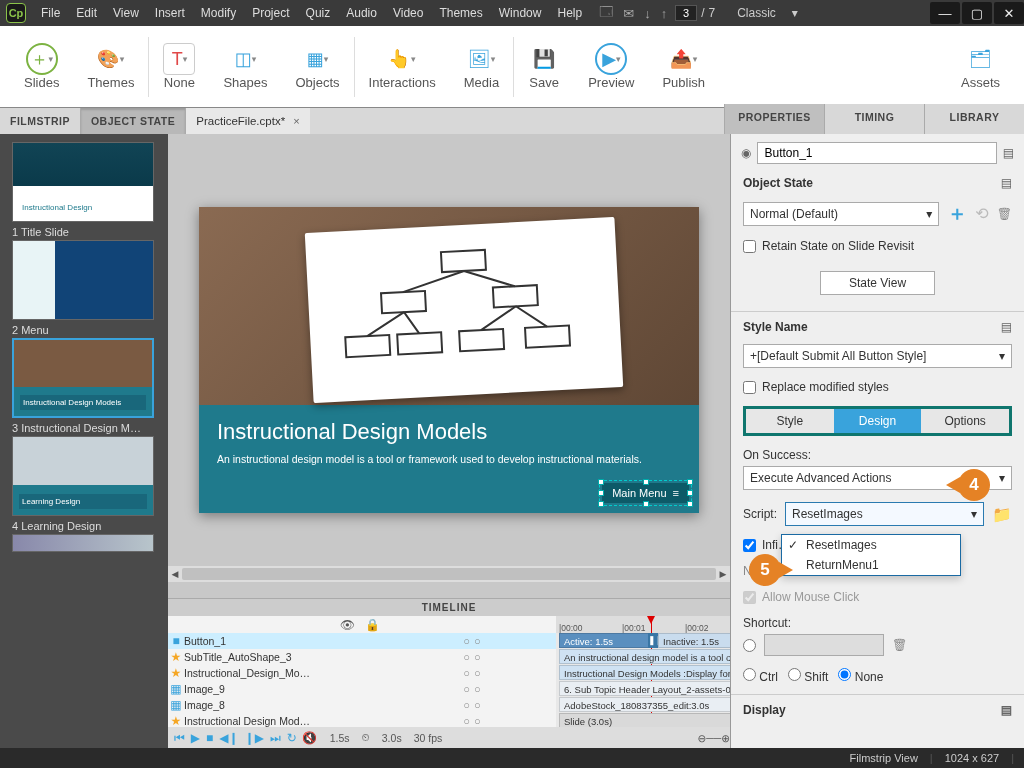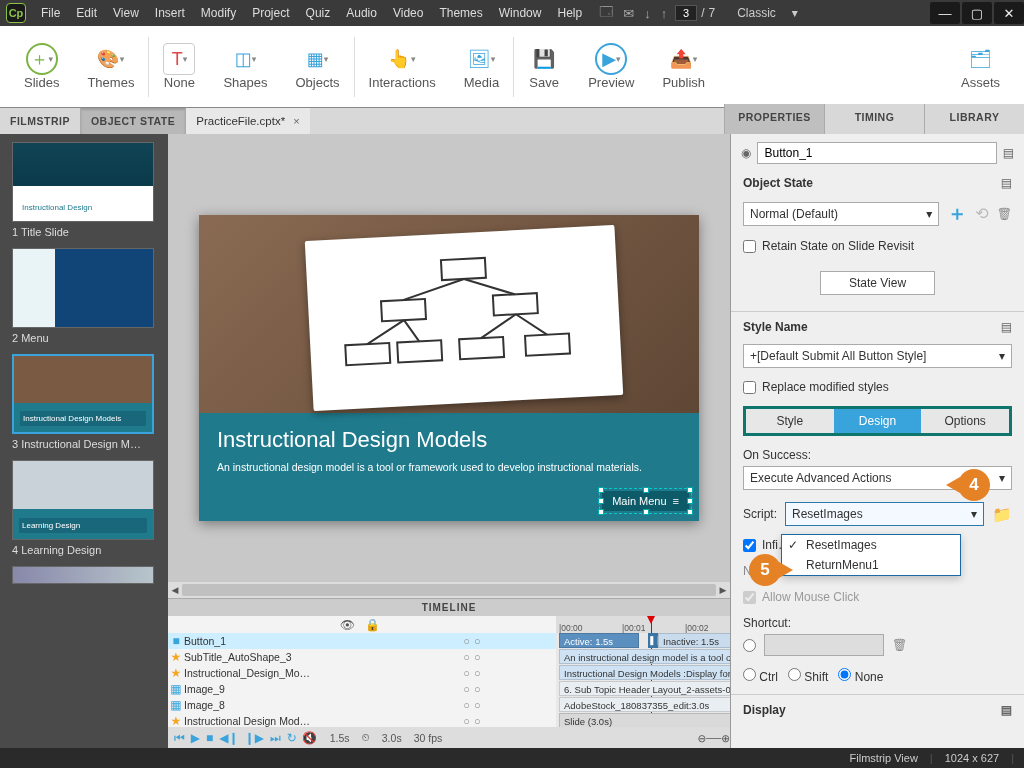--- a/index.html
+++ b/index.html
@@ -29,42 +29,42 @@
 .subtab { height:26px; line-height:26px; padding:0 10px; font-size:10.5px; font-weight:bold; letter-spacing:.5px; color:#444; background:#d8d8d8; border-right:1px solid #aaa;}
 .subtab.active{ background:#b8b8b8; box-shadow: inset 0 2px 2px rgba(0,0,0,.15);}
 .doc-tab { height:26px; display:flex; align-items:center; background:#e8e8e8; padding:0 10px; font-size:11.5px; gap:8px;}
 .doc-close{ font-size:11px; color:#666;}
 .right-panel-tabs{ margin-left:auto; display:flex;}
 .right-panel-tabs .ptab{ width:100px; text-align:center; height:34px; line-height:26px; font-size:10.5px; font-weight:bold; letter-spacing:.5px; color:#444; background:#d8d8d8; border-left:1px solid #aaa;}
 .right-panel-tabs .ptab.active{ background:#bfbfbf;}
 
 .workarea{ position:absolute; top:134px; bottom:20px; left:0; right:0; display:flex;}
 .filmstrip{ width:168px; background:#4a4a4a; overflow:hidden; display:flex; flex-direction:column; padding-top:8px;}
-.thumbwrap{ padding: 0 12px 10px; color:#ddd;}
+.thumbwrap{ padding: 0 12px 2px; color:#ddd;}
 .thumb{ width:142px; height:80px; background:#222; border:1px solid #666; margin-bottom:4px; position:relative; overflow:hidden;}
 .thumb.selected{ border:2px solid #39a3dc;}
 .thumblabel{ font-size:11px; color:#ddd; margin-top:2px;}
 
 .canvaswrap{ flex:1; background:#c8c8c8; display:flex; flex-direction:column; position:relative;}
 .canvas{ flex:1; overflow:hidden; display:flex; align-items:center; justify-content:center; padding:28px 14px 8px;}
 .slide{ width:500px; height:306px; background:#fff; box-shadow:0 3px 12px rgba(0,0,0,.4); display:flex; flex-direction:column; overflow:hidden; position:relative;}
 .slide-top{ flex:1; background:linear-gradient(135deg,#8a6a52,#5f4735); position:relative;}
 .notebook{ position:absolute; top:18px; left:110px; width:310px; height:170px; background:#fff; transform:rotate(-3deg); border-radius:2px; box-shadow:0 3px 8px rgba(0,0,0,.4); display:flex; align-items:center; justify-content:center;}
 .notebook svg{ width:260px; height:130px;}
 .slide-bottom{ height:108px; background:#1f7a8c; color:#fff; padding:14px 18px;}
 .slide-title{ font-size:22px; font-weight:300;}
 .slide-subtitle{ font-size:10.5px; margin-top:8px; font-weight:300;}
 .slide-menu-btn{ position:absolute; right:10px; bottom:10px; background:#0d5a68; color:#fff; padding:4px 10px; font-size:11px; display:flex; align-items:center; gap:6px; }
 .handle{ position:absolute; width:6px;height:6px;background:#fff;border:1px solid #0aa;}
 
 .hscroll{ height:16px; background:#ddd; position:relative;}
 .hscroll .thumb-bar{ position:absolute; left:14px; right:14px; top:2px; height:12px; background:#c0c0c0; border-radius:2px;}
 .hscroll .arrow{ position:absolute; top:0; width:14px; height:16px; display:flex; align-items:center; justify-content:center; font-size:9px; color:#555;}
 
-.timeline{ height:150px; background:#e8e8e8; border-top:1px solid #aaa; display:flex; flex-direction:column;}
+.timeline{ height:150px; background:#e8e8e8; border-top:1px solid #aaa; display:flex; flex-direction:column;margin-top:16px;}
 .tl-header{ height:17px; background:#ccc; display:flex; align-items:center; justify-content:center; font-size:10px; font-weight:bold; letter-spacing:1px; color:#444;}
 .tl-body{ flex:1; display:flex; overflow:hidden;}
 .tl-names{ width:220px; background:#f3f3f3;}
 .tl-marks{ width:168px; background:#f3f3f3;}
 .tl-bars{ flex:1; position:relative;}
 .tl-names-head{ height:17px; display:flex; align-items:center; justify-content:flex-end; gap:10px; padding-right:8px; color:#555;}
 .tl-row{ height:16px; display:flex; align-items:center; font-size:10.5px;}
 .tl-row.sel{ background:#cceeff;}
 .tl-row .ic{ width:16px; text-align:center; color:#39a3dc; font-size:12px;}
 .tl-row .name{ flex:1; overflow:hidden; text-overflow:ellipsis; white-space:nowrap;}
@@ -350,21 +350,21 @@
             </div>
         </div>
         <div class="tl-bars">
           <div class="tl-ruler">
             <span style="left:3px">|00:00</span>
             <span style="left:66px">|00:01</span>
             <span style="left:129px">|00:02</span>
 
           </div>
           <div class="playhead"></div>
-          <div class="bar" style="top:17px;left:3px;width:80px;background:#5a8fbf;color:#fff">Active: 1.5s</div>
+          <div class="bar" style="top:17px;left:3px;width:92px;background:#5a8fbf;color:#fff">Active: 1.5s</div>
           <div style="position:absolute;top:17px;left:92px;width:10px;height:15px;background:#3976a5;color:#fff;text-align:center;font-size:9px;line-height:15px">❚❚</div>
           <div class="bar" style="top:17px;left:102px;width:90px;background:#c9dcee">Inactive: 1.5s</div>
 
           <div class="bar" style="top:33px;left:3px;width:188px;background:#cfe2f3">An instructional design model is a tool or fr…</div>
           <div class="bar" style="top:49px;left:3px;width:188px;background:#cfe2f3">Instructional Design Models :Display for the …</div>
           <div class="bar" style="top:65px;left:3px;width:188px;background:#e9eef3">6. Sub Topic Header Layout_2-assets-02:3.0s</div>
           <div class="bar" style="top:81px;left:3px;width:188px;background:#e9eef3">AdobeStock_180837355_edit:3.0s</div>
           <div class="bar" style="top:97px;left:3px;width:188px;background:#d9d9d9">Slide (3.0s)</div>
         </div>
       </div>

